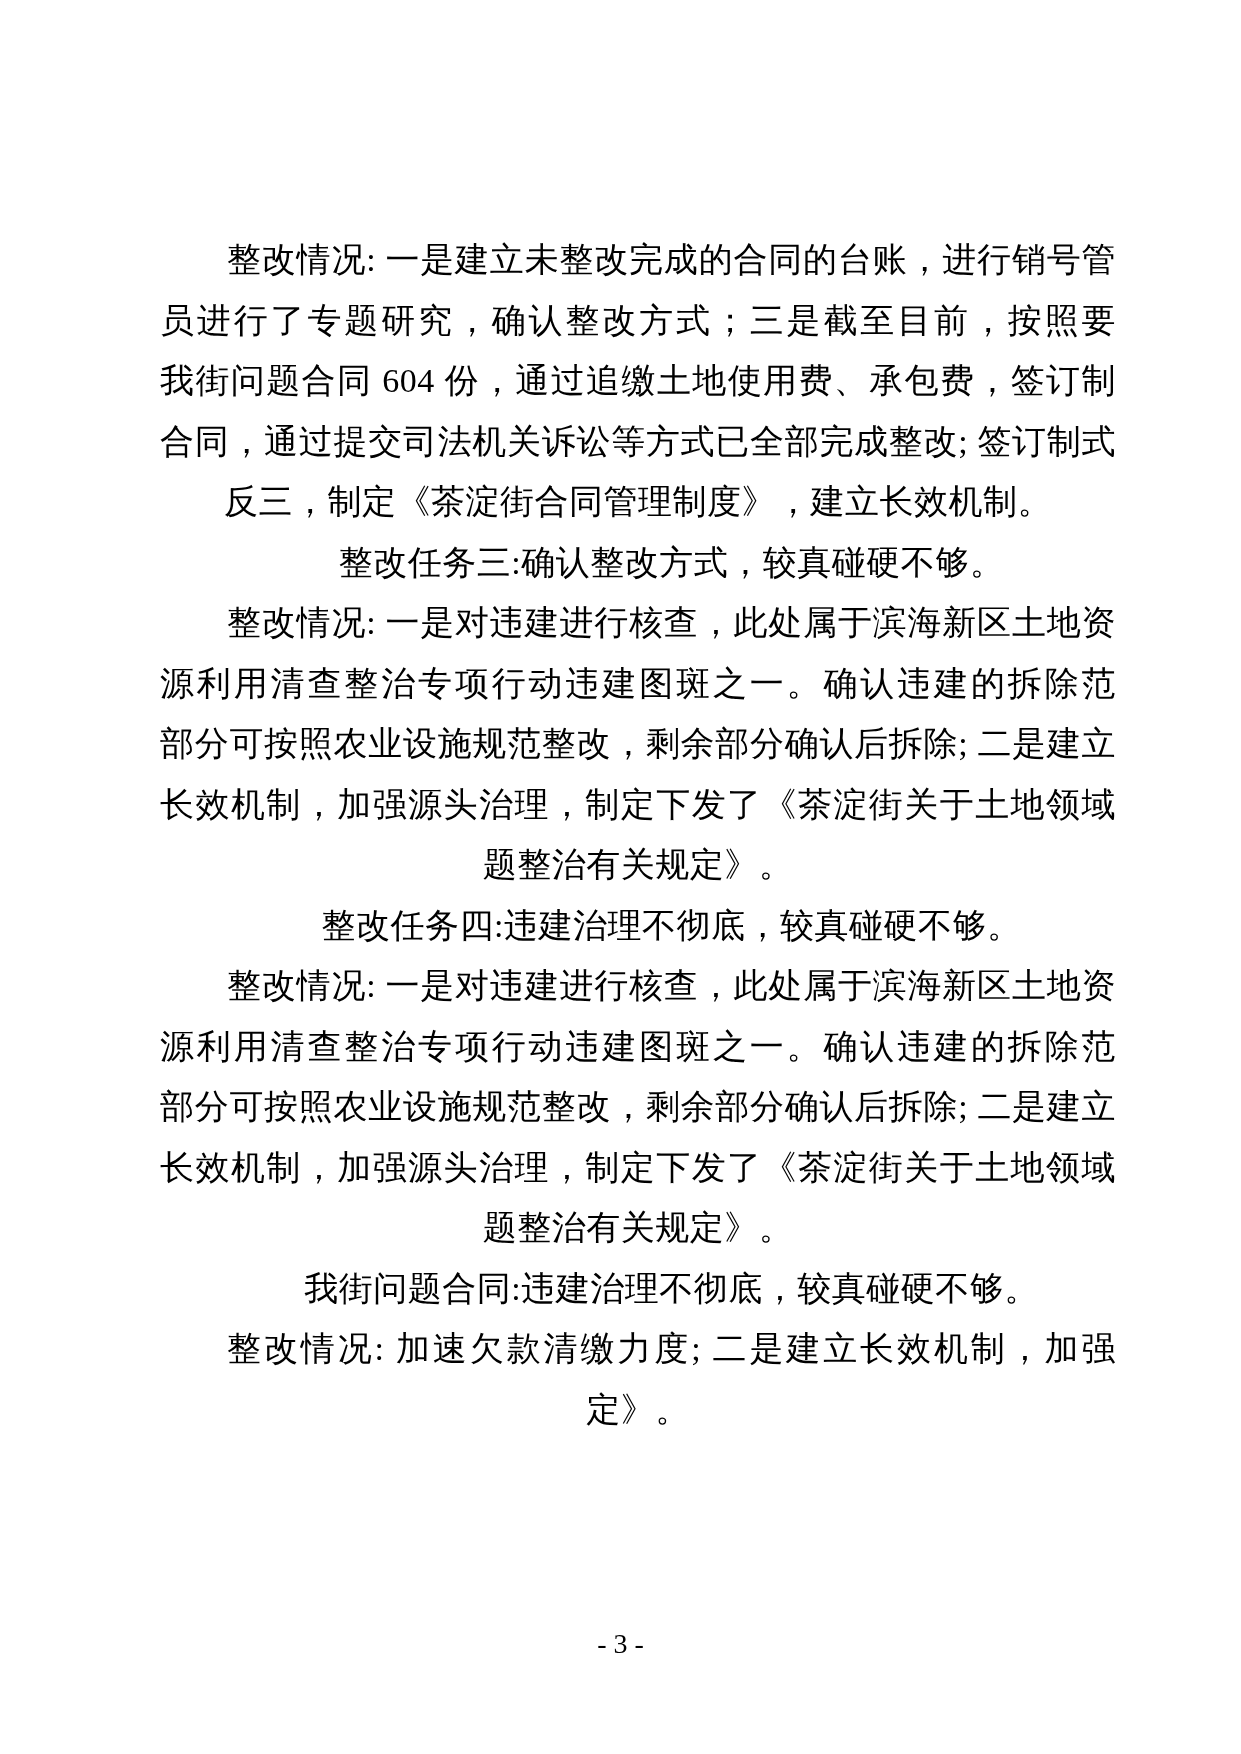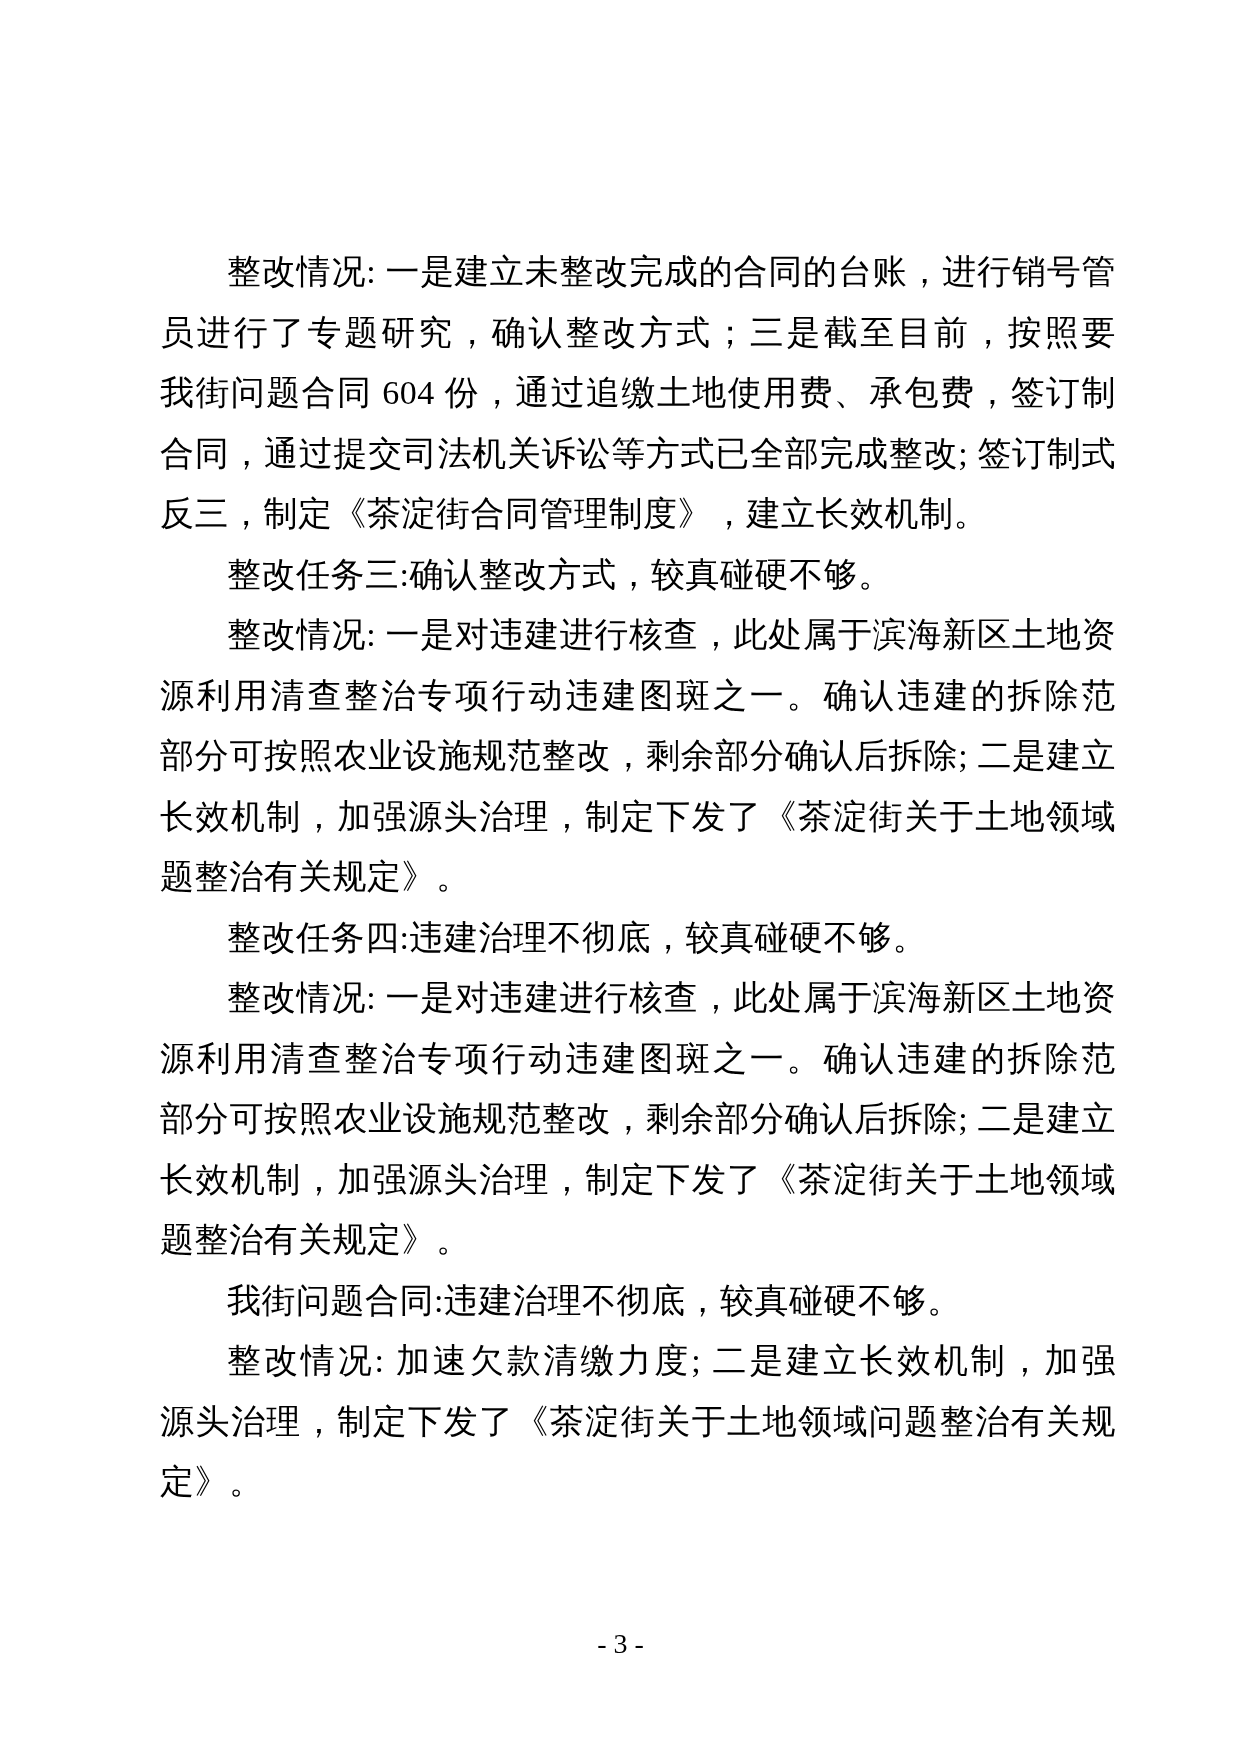--- a/index.html
+++ b/index.html
@@ -19,33 +19,33 @@
     position: absolute;
     left: 0;
     top: 0;
     width: 1241px;
     height: 1754px;
     background: #ffffff;
   }
   .doc-body {
     position: absolute;
     left: 160px;
-    top: 242px;
+    top: 230px;
     width: 956px;
   }
   .paragraph {
     margin: 0;
     padding: 0;
   }
   .line {
     font-size: 34px;
     line-height: 60.5px;
     height: 60.5px;
     overflow: hidden;
-    text-align: left;
+    text-align: center;
     letter-spacing: 0.5px;
   }
   
   .line.stretch {
     text-align: justify;
     text-align-last: justify;
     text-justify: inter-character;
   }
   
   .line.first {
@@ -92,18 +92,17 @@
         <div class="line stretch">源利用清查整治专项行动违建图斑之一。确认违建的拆除范围，</div>
         <div class="line stretch">部分可按照农业设施规范整改，剩余部分确认后拆除; 二是建立</div>
         <div class="line stretch">长效机制，加强源头治理，制定下发了《茶淀街关于土地领域问</div>
         <div class="line">题整治有关规定》。</div>
       </div>
       <div class="paragraph">
         <div class="line first">我街问题合同:违建治理不彻底，较真碰硬不够。</div>
       </div>
       <div class="paragraph">
         <div class="line first stretch">整改情况: 加速欠款清缴力度; 二是建立长效机制，加强</div>
-        <div class="line stretch">源头治理，制定下发了《茶淀街关于土地领域问题整治有关规</div>
         <div class="line">定》。</div>
       </div>
     </div>
   <div class="footer">- 3 -</div>
 </div>
 
 </body></html>

